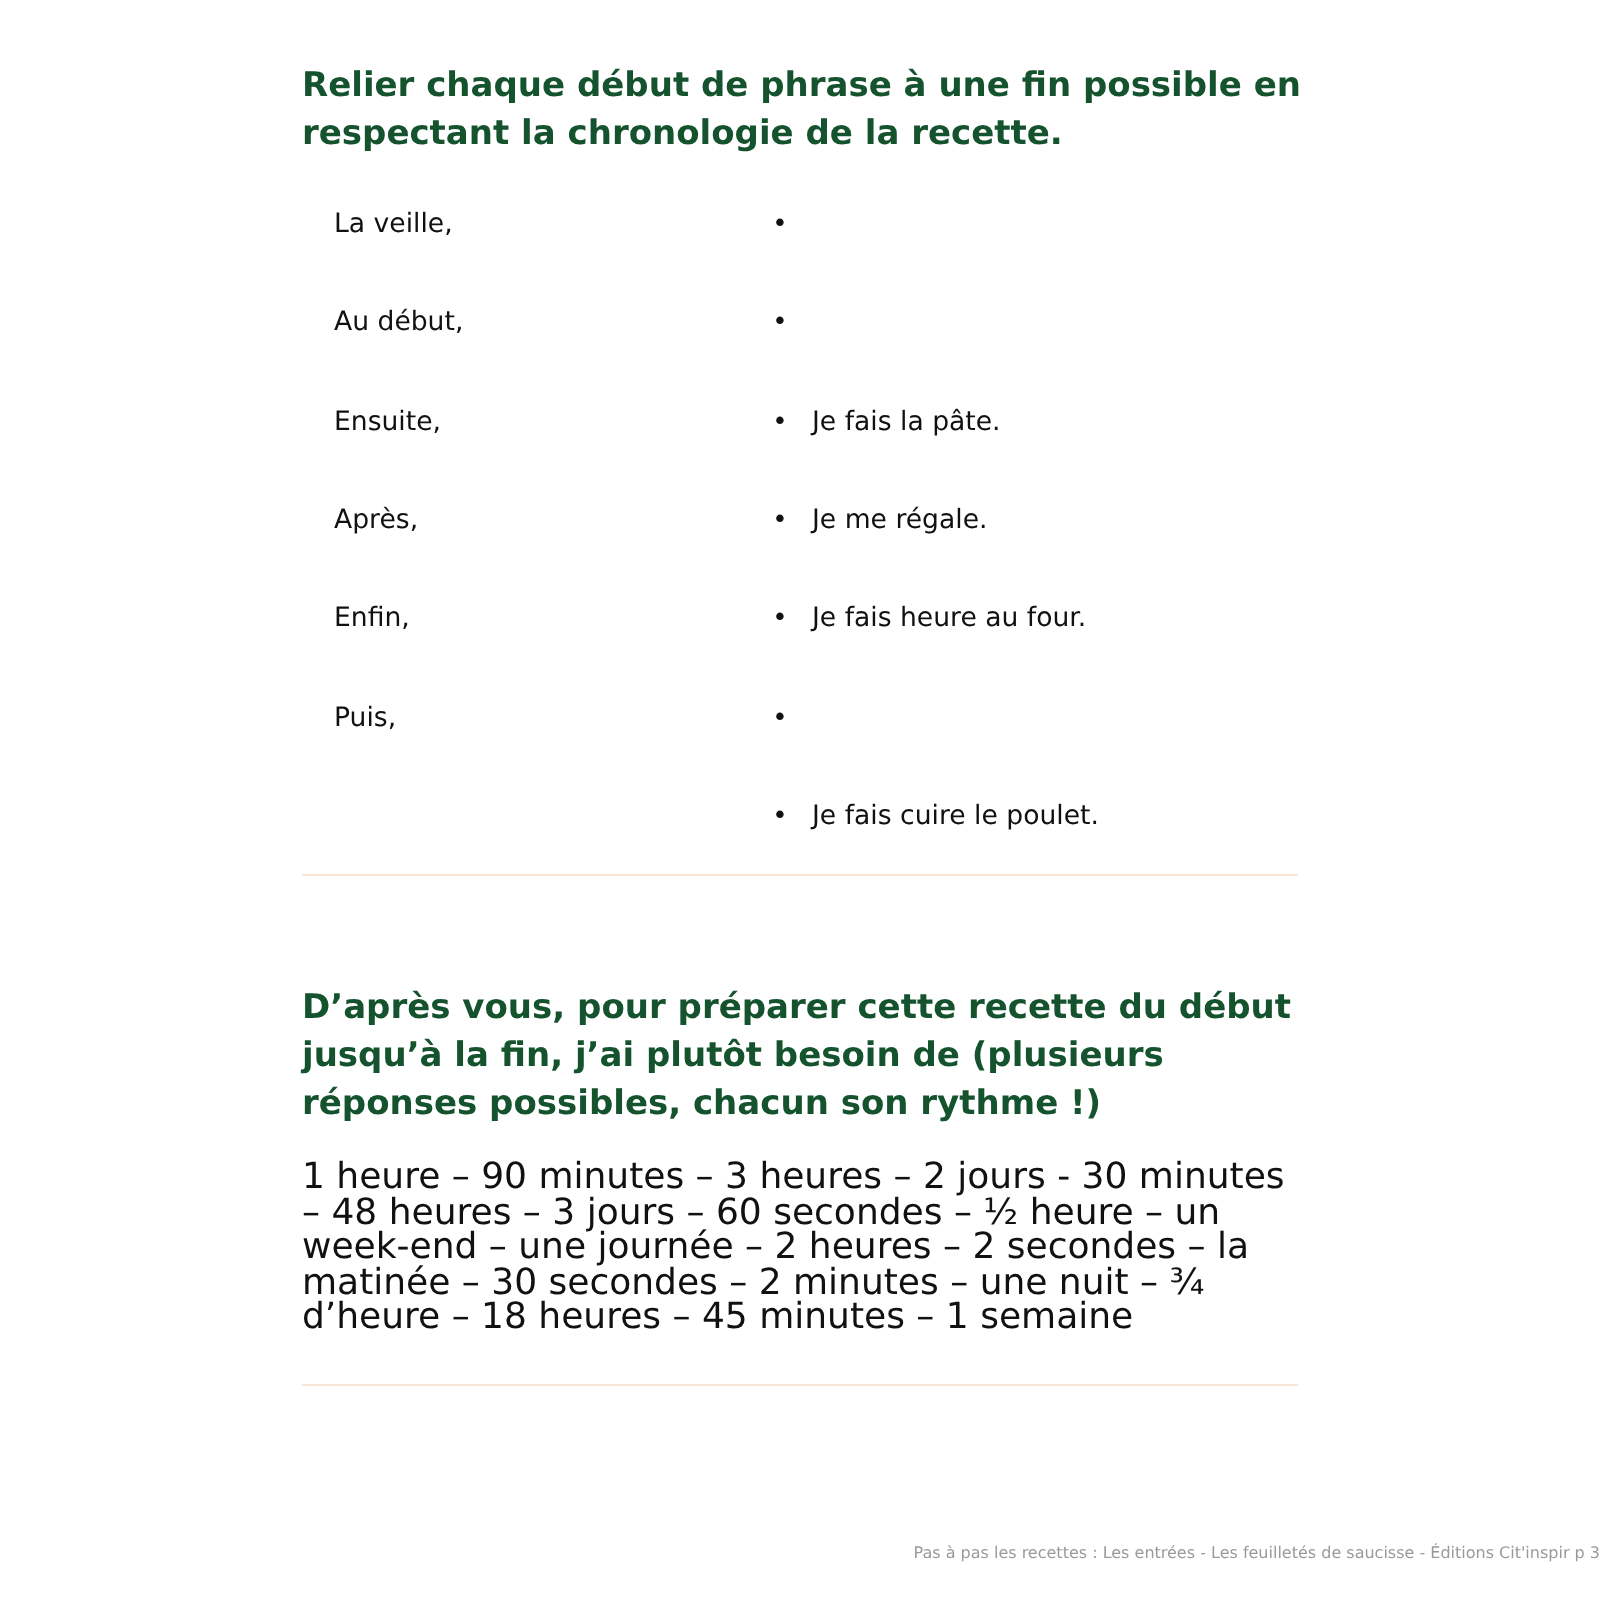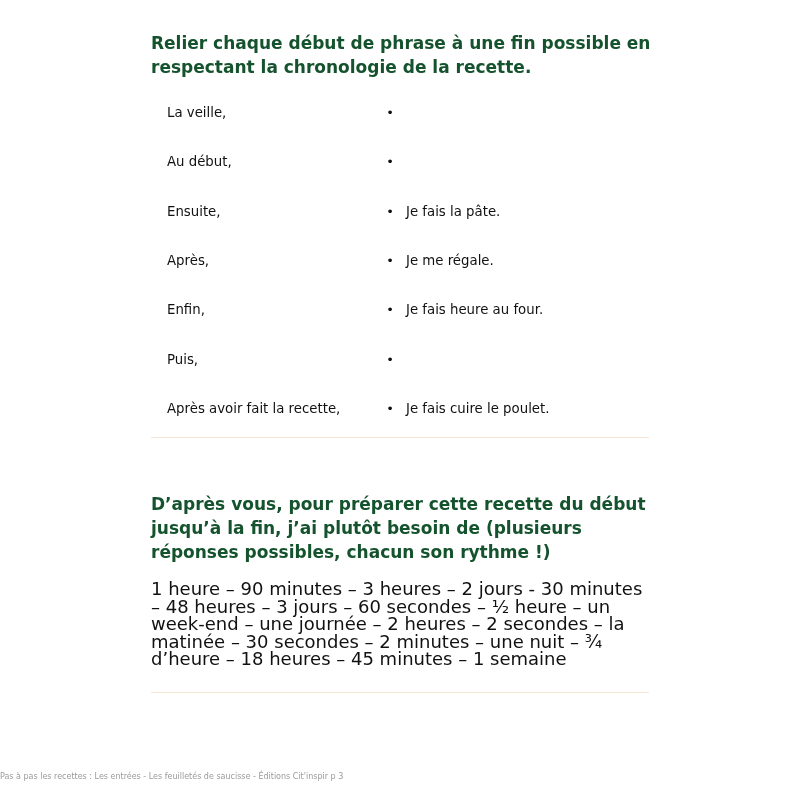--- a/index.html
+++ b/index.html
@@ -9,21 +9,21 @@
                font-weight: bold; font-size: 17px; line-height: 24px; margin: 0; }
     .h1 { top: 31px; }
     .h2 { top: 492px; }
     .row { position: absolute; left: 167px; width: 500px; height: 20px; font-size: 13.3px; }
     .row .start { position: absolute; left: 0; top: 0; }
     .row .dot { position: absolute; left: 218px; top: 0; width: 10px; text-align: center; font-size: 13px; }
     .row .end { position: absolute; left: 239px; top: 0; }
     .sep { position: absolute; left: 151px; width: 498px; height: 1px; background: #f7e6d6; }
     .durations { position: absolute; left: 151px; top: 580px; width: 500px;
                  font-size: 18px; line-height: 17.5px; margin: 0; }
-    .footer { position: absolute; left: 0; top: 772px; width: 800px; text-align: left;
+    .footer { position: absolute; left: 0; top: 772px; width: 800px; text-align: right;
               font-size: 8px; color: #9a9a9a; }
   </style>
 </head>
 <body>
 
 <h2 class="heading h1">Relier chaque début de phrase à une fin possible en respectant la chronologie de la recette.</h2>
 
 <div class="row" style="top:105px">
   <span class="start">La veille,</span>
   <span class="dot">•</span>
@@ -45,21 +45,20 @@
 <div class="row" style="top:302px">
   <span class="start">Enfin,</span>
   <span class="dot">•</span>
   <span class="end">Je fais heure au four.</span>
 </div>
 <div class="row" style="top:352px">
   <span class="start">Puis,</span>
   <span class="dot">•</span>
 </div>
 <div class="row" style="top:401px">
-  <span class="start">Après avoir fait la recette,</span>
   <span class="dot">•</span>
   <span class="end">Je fais cuire le poulet.</span>
 </div>
 
 <div class="sep" style="top:437px"></div>
 
 <h2 class="heading h2">D’après vous, pour préparer cette recette du début jusqu’à la fin, j’ai plutôt besoin de (plusieurs réponses possibles, chacun son rythme !)</h2>
 
 <p class="durations">1 heure – 90 minutes – 3 heures – 2 jours - 30 minutes – 48 heures – 3 jours – 60 secondes – ½ heure – un week-end – une journée – 2 heures – 2 secondes – la matinée – 30 secondes – 2 minutes – une nuit – ¾ d’heure – 18 heures – 45 minutes – 1 semaine</p>
 

